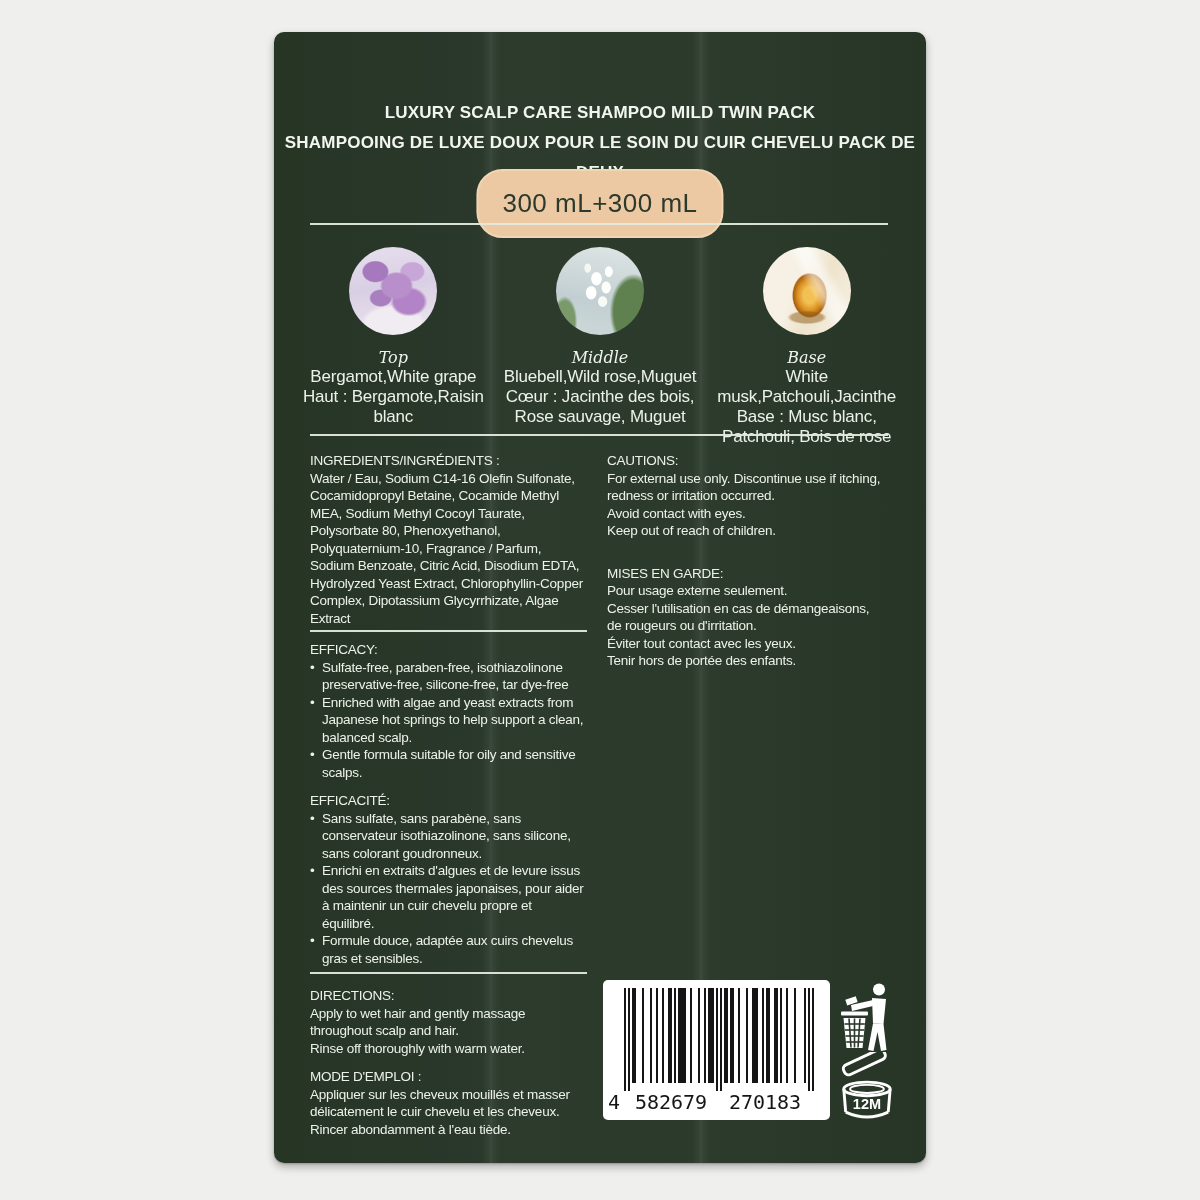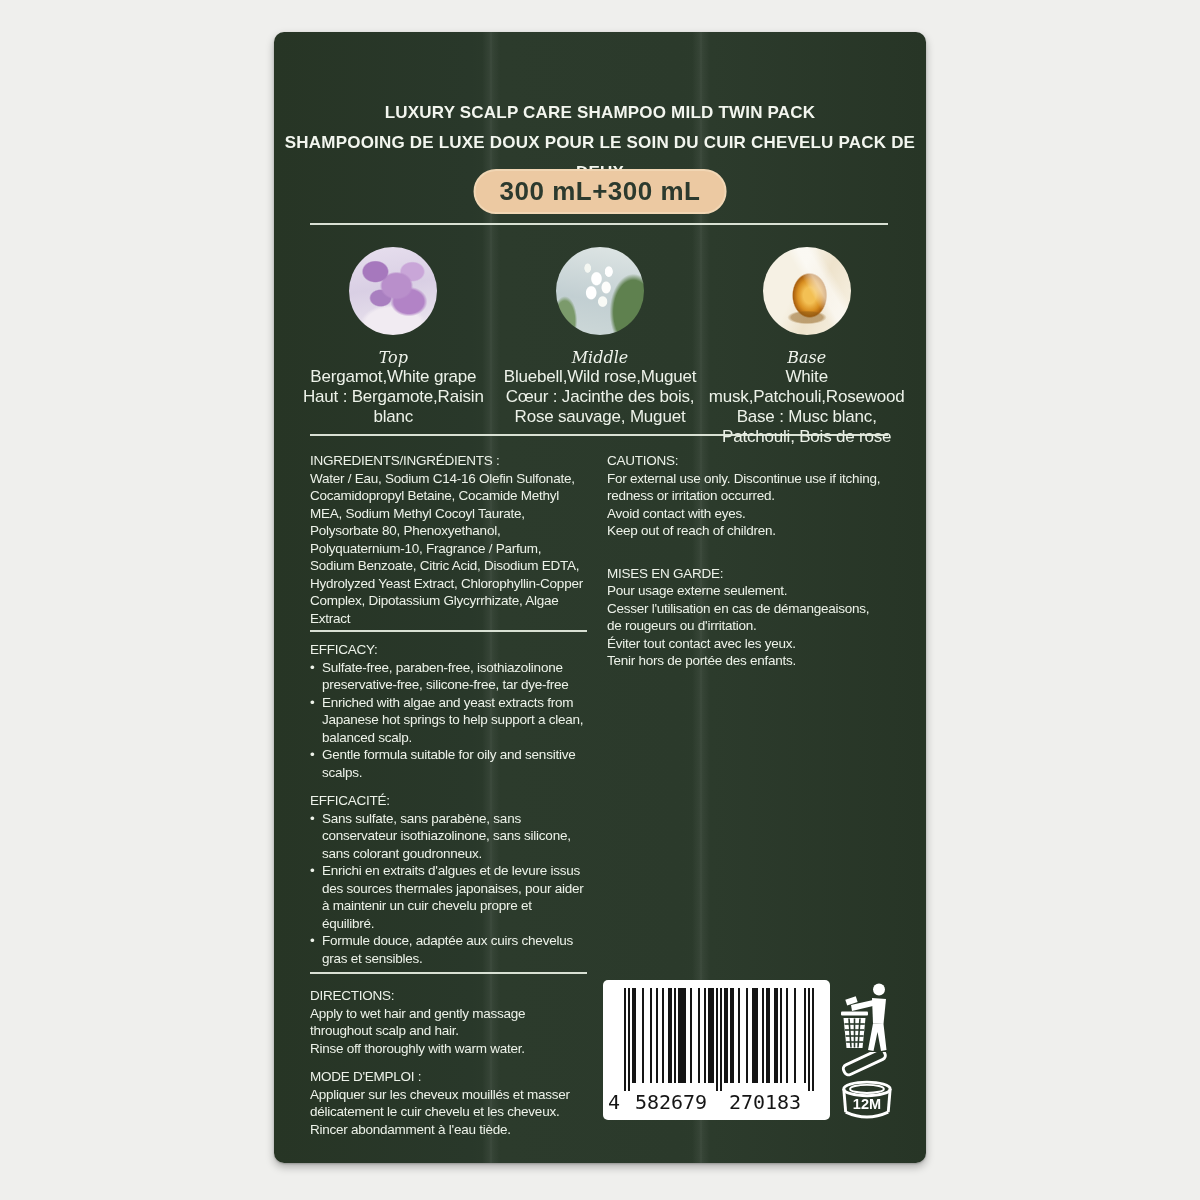--- a/index.html
+++ b/index.html
@@ -25,22 +25,22 @@
     background:linear-gradient(90deg,transparent,rgba(255,255,255,.05) 42%,rgba(255,255,255,.09) 50%,rgba(255,255,255,.05) 58%,transparent);}
   .crease.c1{left:208px;} .crease.c2{left:418px;}
 
   .title-block{position:absolute; top:66px; left:0; right:0; text-align:center;}
   .title-line{font-size:17px; font-weight:600; letter-spacing:.2px; line-height:30px; color:#f3f6ef;}
 
   .badge{
     position:absolute; top:137px; left:50%; transform:translateX(-50%);
     background:var(--badge-bg); color:var(--badge-ink);
     border:2px solid #f1d6b4; border-radius:26px;
-    font-size:26px; font-weight:700; letter-spacing:.5px;
-    padding:5px 24px; white-space:nowrap;
+    font-size:26px; font-weight:400; letter-spacing:.5px;
+    padding:17px 24px; white-space:nowrap;
   }
 
   .rule-full{position:absolute; left:36px; width:578px; height:2px; background:#e3eadd; opacity:.95;}
   .rule-1{top:191px;} .rule-2{top:402px;}
 
   .notes{position:absolute; top:215px; left:16px; width:620px; display:flex;}
   .note{flex:1; text-align:center;}
   .note-photo{width:88px; height:88px; border-radius:50%; margin:0 auto; overflow:hidden;}
   .photo-lilac{
     background:
@@ -119,21 +119,21 @@
     <div class="note">
       <div class="note-photo photo-lily"></div>
       <div class="note-label">Middle</div>
       <div class="note-line">Bluebell,Wild rose,Muguet</div>
       <div class="note-line">Cœur : Jacinthe des bois,</div>
       <div class="note-line">Rose sauvage, Muguet</div>
     </div>
     <div class="note">
       <div class="note-photo photo-amber"></div>
       <div class="note-label">Base</div>
-      <div class="note-line">White musk,Patchouli,Rosewood</div>
+      <div class="note-line">White musk,Patchouli,Jacinthe</div>
       <div class="note-line">Base : Musc blanc,</div>
       <div class="note-line">Patchouli, Bois de rose</div>
     </div>
   </div>
 
   <div class="rule-full rule-2"></div>
 
   <div class="columns">
     <div class="col">
       <div class="sec-heading">INGREDIENTS/INGRÉDIENTS :</div>

